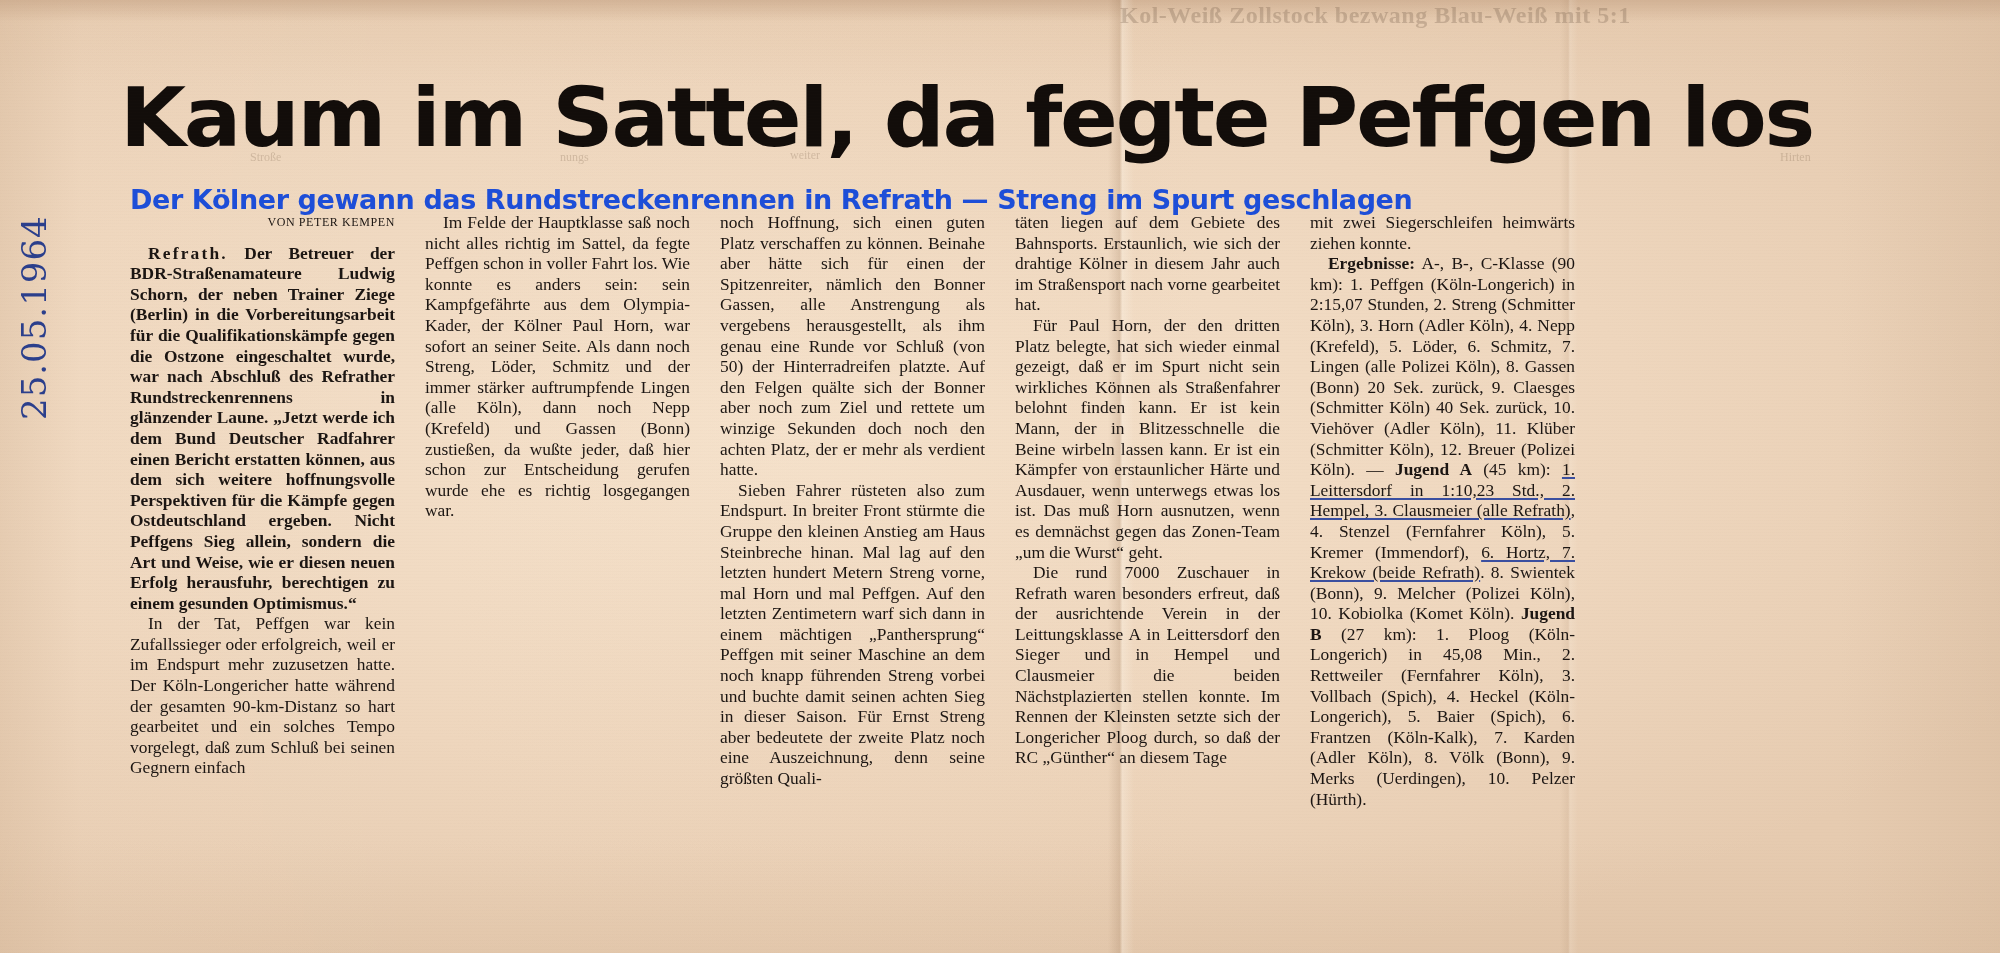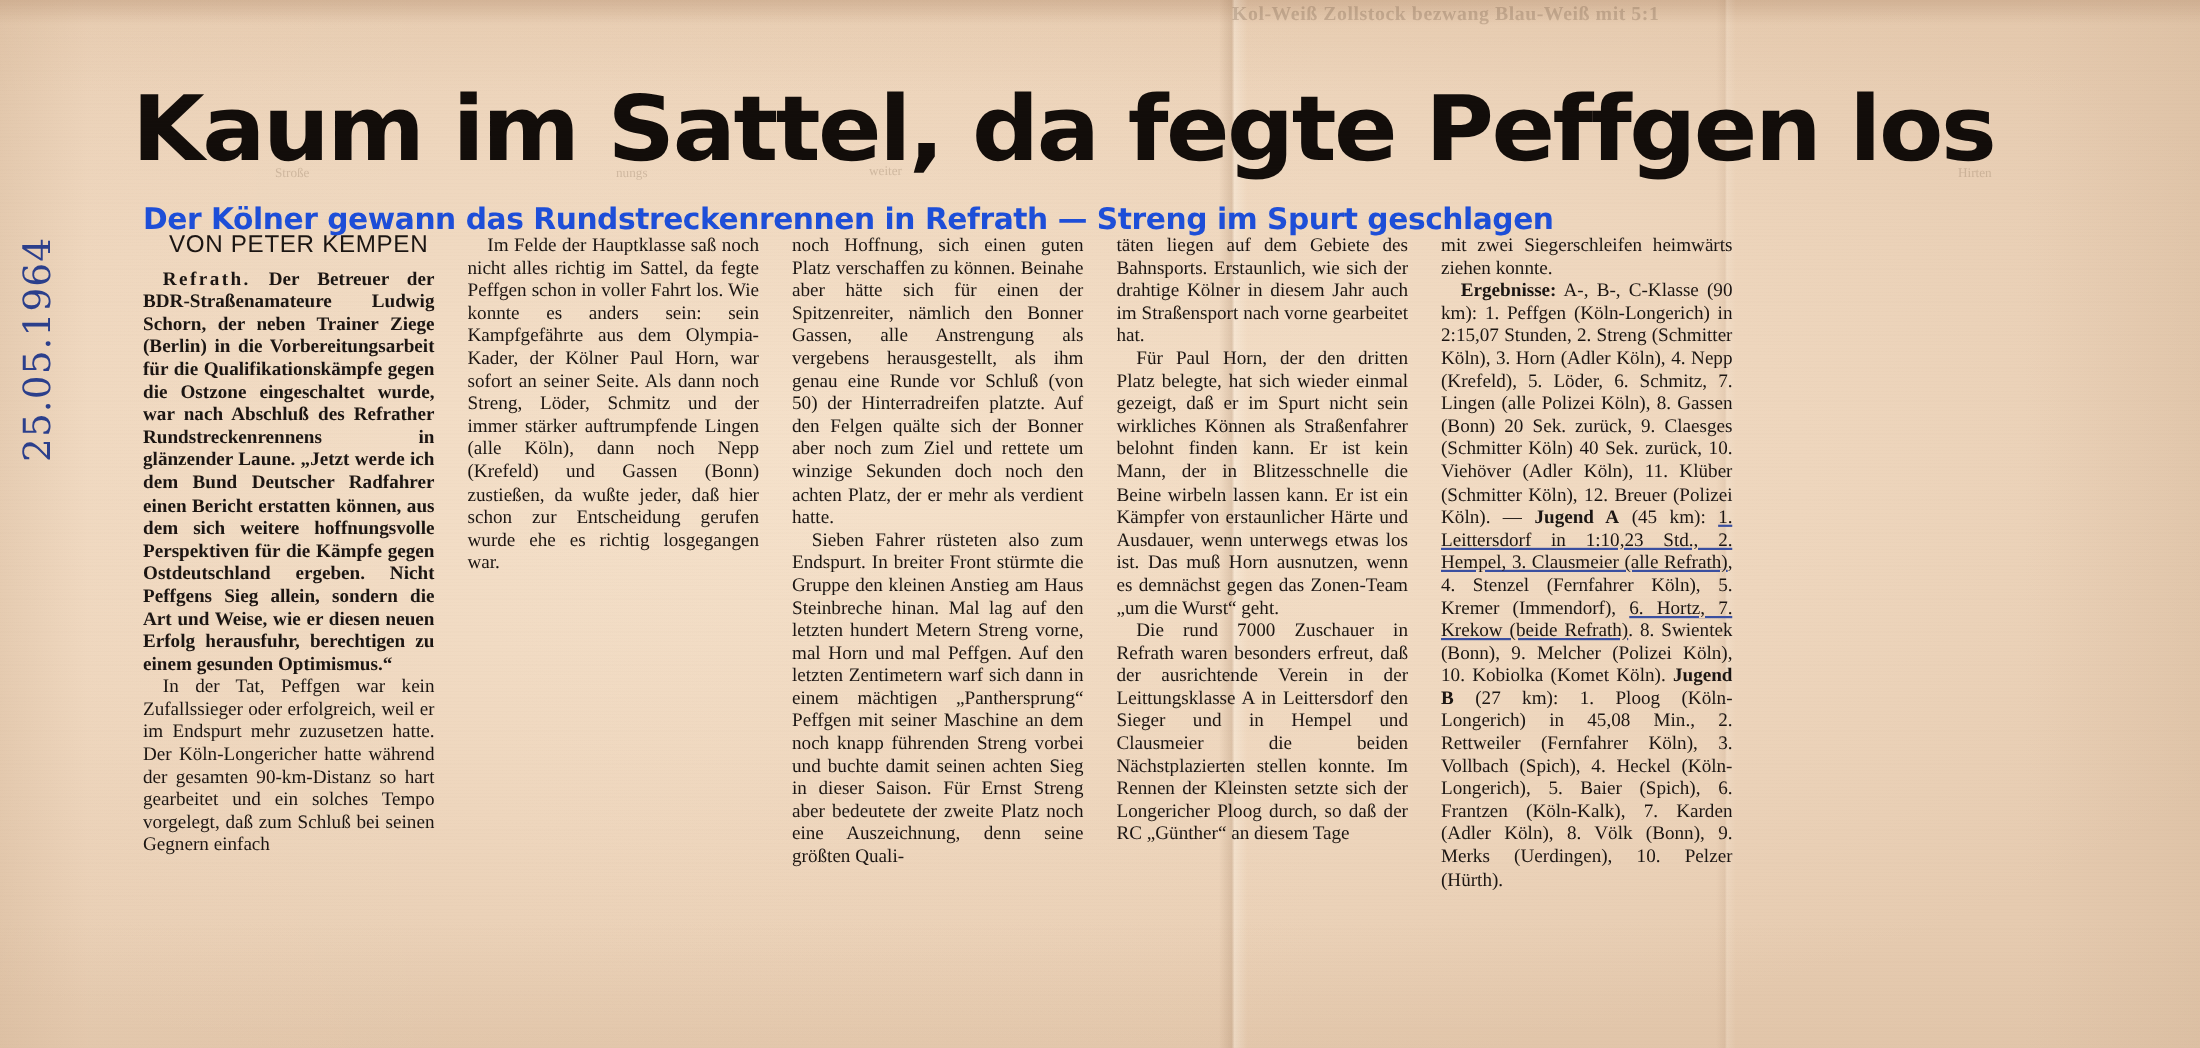--- a/index.html
+++ b/index.html
@@ -57,21 +57,21 @@
     position: absolute;
     color: rgba(120,95,75,0.30);
     font-family: "Liberation Serif", serif;
     font-weight: 700;
     white-space: nowrap;
     pointer-events: none;
     user-select: none;
   }
   .ghost.g-head {
     left: 1120px; top: 2px;
-    font-size: 18px;
+    font-size: 24px;
     letter-spacing: .5px;
   }
   .ghost.small {
     font-size: 12px;
     font-weight: 400;
     color: rgba(120,95,75,0.26);
   }
 
   
   .handdate {
@@ -136,26 +136,26 @@
     overflow: hidden;
   }
   .col:last-child { margin-right: 16px; }
   .col p {
     margin: 0 0 0 0;
     text-indent: 18px;
     hyphens: auto;
   }
   .col p.noind { text-indent: 0; }
   .byline {
-    font-family: Liberation Sans, sans-serif;
-    font-size: 22px;
+    font-family: Liberation Serif, serif;
+    font-size: 12px;
     letter-spacing: .6px;
     margin-bottom: 10px !important;
     text-indent: 0;
-    text-align: center;
+    text-align: right;
   }
   .lead b, .bold { font-weight: 700; }
   .col .lead {
     font-weight: 700;
     text-align: justify;
   }
   .spaced { letter-spacing: 2.2px; }
   .results-head { font-weight: 700; }
   .u-blue {
     text-decoration: underline;

